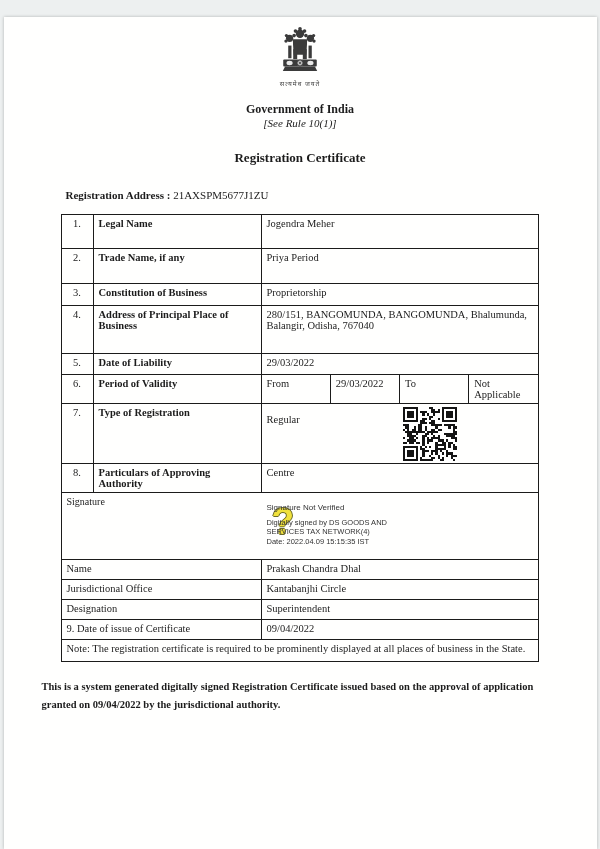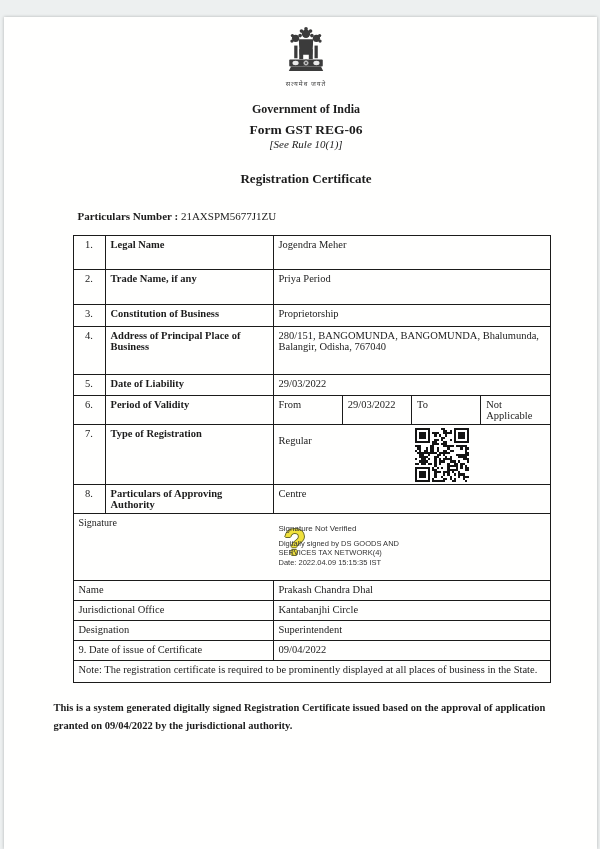--- a/index.html
+++ b/index.html
@@ -11,21 +11,20 @@
     -webkit-font-smoothing:antialiased;
   }
   .page {
     width:593px;
     margin:17px auto 0 auto;
     min-height:832px;
     background:#fffffe;
     box-shadow:0 0 3px rgba(0,0,0,.25);
     padding-top:8px;
     position:relative;
-    padding-left:12px;
   }
   .emblem-wrap { text-align:center; }
   .emblem-wrap svg { display:inline-block; }
   .motto { font-size:6.5px; color:#444; letter-spacing:1px; margin-top:-2px; }
   .hdr { text-align:center; }
   .gov      { font-size:12px;   font-weight:bold; margin-top:14px; }
   .formno   { font-size:13.5px; font-weight:bold; margin-top:5px; }
   .rule     { font-size:11px;   font-style:italic; }
   .certttl  { font-size:13px;   font-weight:bold; margin-top:21px; }
   .content { padding:0 55px 0 57px; }
@@ -123,28 +122,27 @@
           <path d="M32 38.3 v5.8 M29.2 41.2 h5.6 M30 39.2 l4 4 M34 39.2 l-4 4" stroke="#3b3b3b" stroke-width=".7" fill="none"></path>
           <path d="M15.5 45 h33 l2.5 5 h-38 Z"></path>
         </g>
       </svg>
     </span>
     <div class="motto">सत्यमेव जयते</div>
   </div>
 
   <div class="hdr">
     <div class="gov">Government of India</div>
-    <div class="formno">Form GST REG-06</div>
     <div class="rule">[See Rule 10(1)]</div>
     <div class="certttl">Registration Certificate</div>
   </div>
 
   <div class="content">
     <div class="regline">
-      <b>Particulars Number :</b>
+      <b>Registration Address :</b>
       <span>21AXSPM5677J1ZU</span>
     </div>
 
     <table class="cert">
       <tbody>
           <tr class="r1">
         <td class="num">1.</td>
         <td class="lbl">Legal Name</td>
         <td class="val" colspan="4">Jogendra Meher</td>
       </tr>

